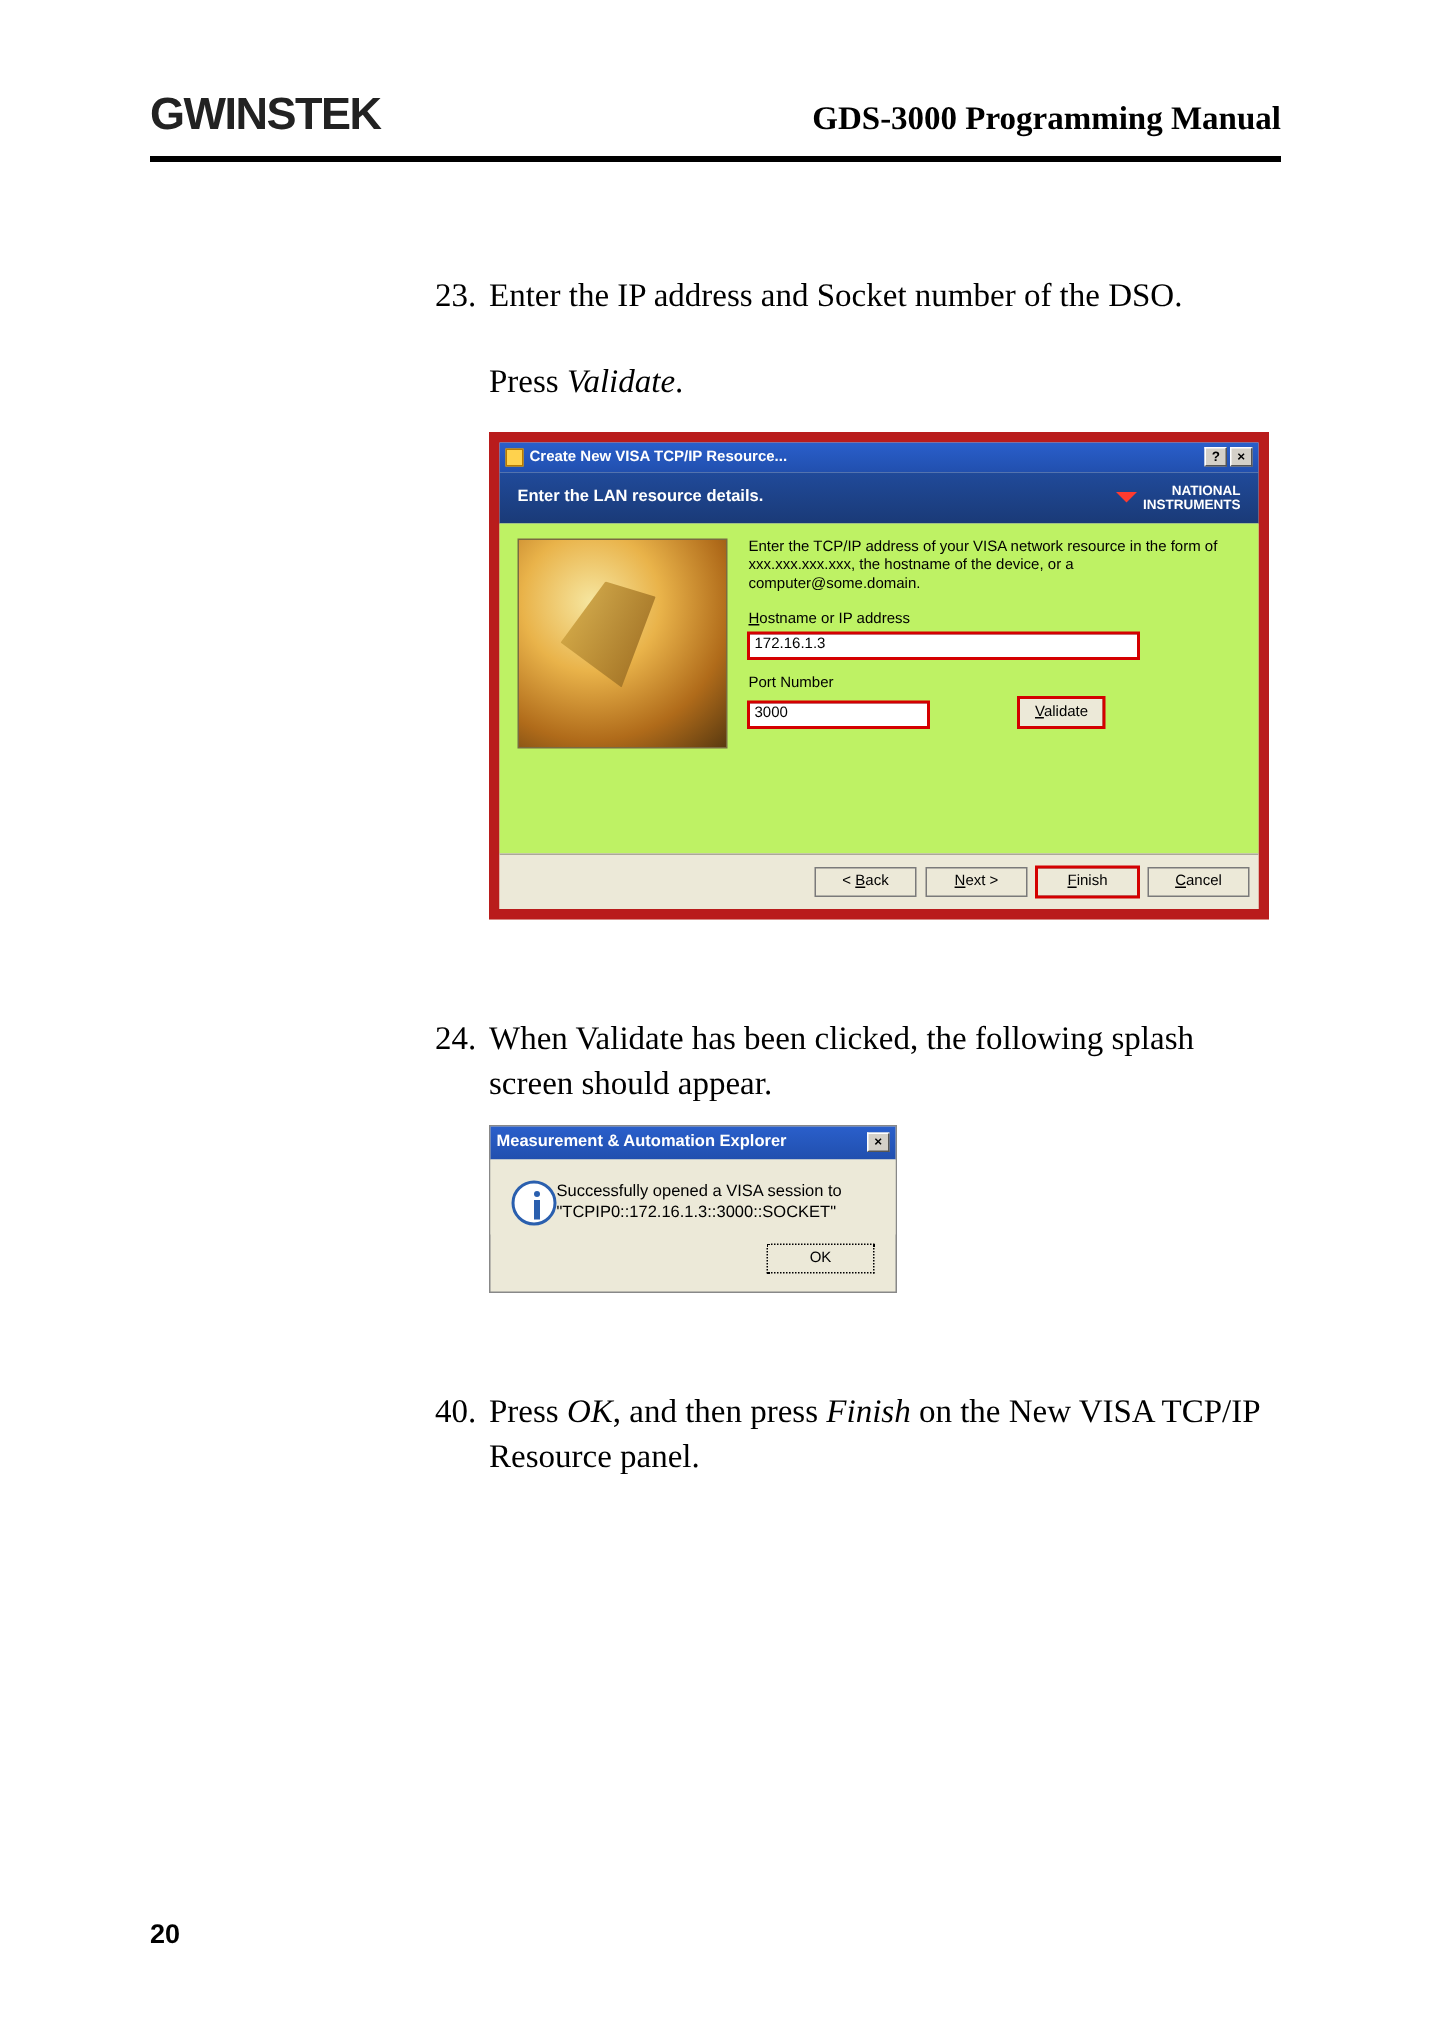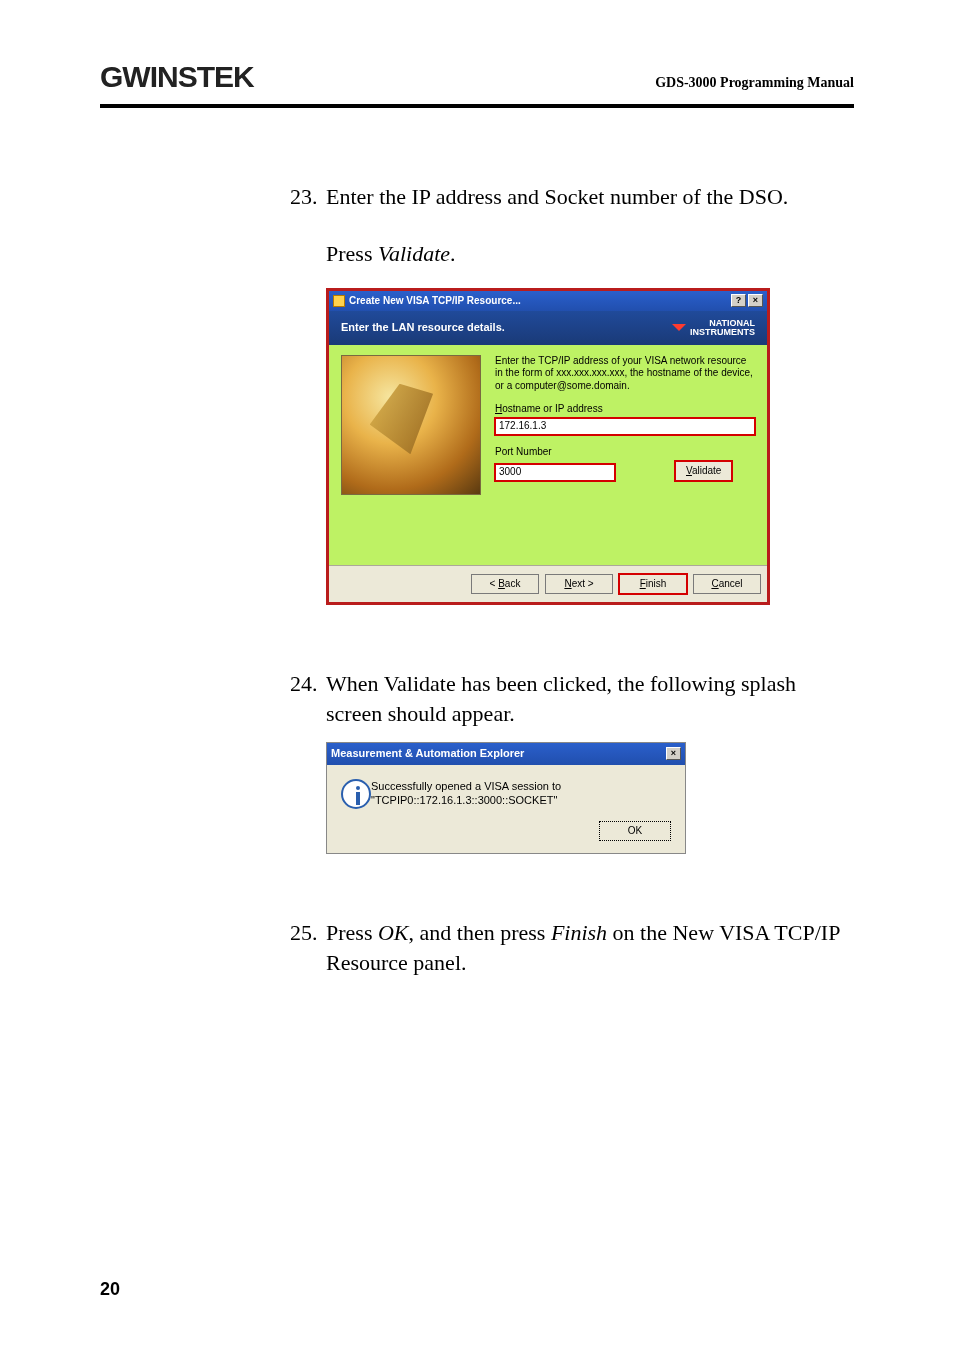--- a/index.html
+++ b/index.html
@@ -24,21 +24,21 @@
     font-family: Arial, sans-serif;
     font-weight: 900;
     font-size: 30px;
     letter-spacing: 0.5px;
     color: #222;
   }
   .logo .gw { letter-spacing: -1px; }
   .manual-title {
     font-family: Georgia, serif;
     font-weight: bold;
-    font-size: 14px;
+    font-size: 22px;
   }
   .hr-thick {
     border: none;
     border-top: 4px solid #000;
     margin-top: 4px;
   }
   .content {
     margin-left: 190px;
     margin-top: 74px;
     font-size: 22px;
@@ -50,23 +50,23 @@
     margin-bottom: 28px;
   }
   .step .num {
     min-width: 36px;
   }
   .step .body { flex: 1; }
   .italic { font-style: italic; }
 
   
   .wizard {
-    width: 444px;
+    width: 520px;
     margin: 18px 0 36px 0;
-    border: 3px solid #b91c1c;
+    border: 7px solid #b91c1c;
     font-family: Tahoma, Verdana, sans-serif;
     font-size: 10px;
     background: #ece9d8;
     color: #000;
   }
   .wiz-title {
     background: linear-gradient(#2a5fcb, #214fae);
     color: #fff;
     font-size: 10px;
     font-weight: bold;
@@ -146,21 +146,21 @@
     background: #ece9d8;
   }
   .wiz-btn {
     border: 1px solid #7a7a7a; background: #ece9d8;
     padding: 2px 0; width: 68px; font-size: 10px; text-align: center;
   }
   .wiz-btn .ul { text-decoration: underline; }
 
   
   .splash {
-    width: 360px;
+    width: 272px;
     margin: 12px 0 36px 0;
     border: 1px solid #888;
     font-family: Tahoma, Verdana, sans-serif;
     font-size: 11px;
     background: #ece9d8;
   }
   .splash-title {
     background: linear-gradient(#2a5fcb, #214fae);
     color: #fff; font-weight: bold; font-size: 11px;
     padding: 3px 4px;
@@ -291,21 +291,21 @@
             </div>
           </div>
           <div class="splash-footer">
             <div class="ok-btn">OK</div>
           </div>
         </div>
       </div>
     </div>
 
     <div class="step">
-      <div class="num">25.</div>
+      <div class="num">40.</div>
       <div class="body">
         <span>Press </span><span class="italic">OK</span><span>, and then press </span><span class="italic">Finish</span><span> on the New VISA TCP/IP Resource panel.</span>
       </div>
     </div>
 
   </div>
 </div>
 
 <div class="page-num">20</div>
 

